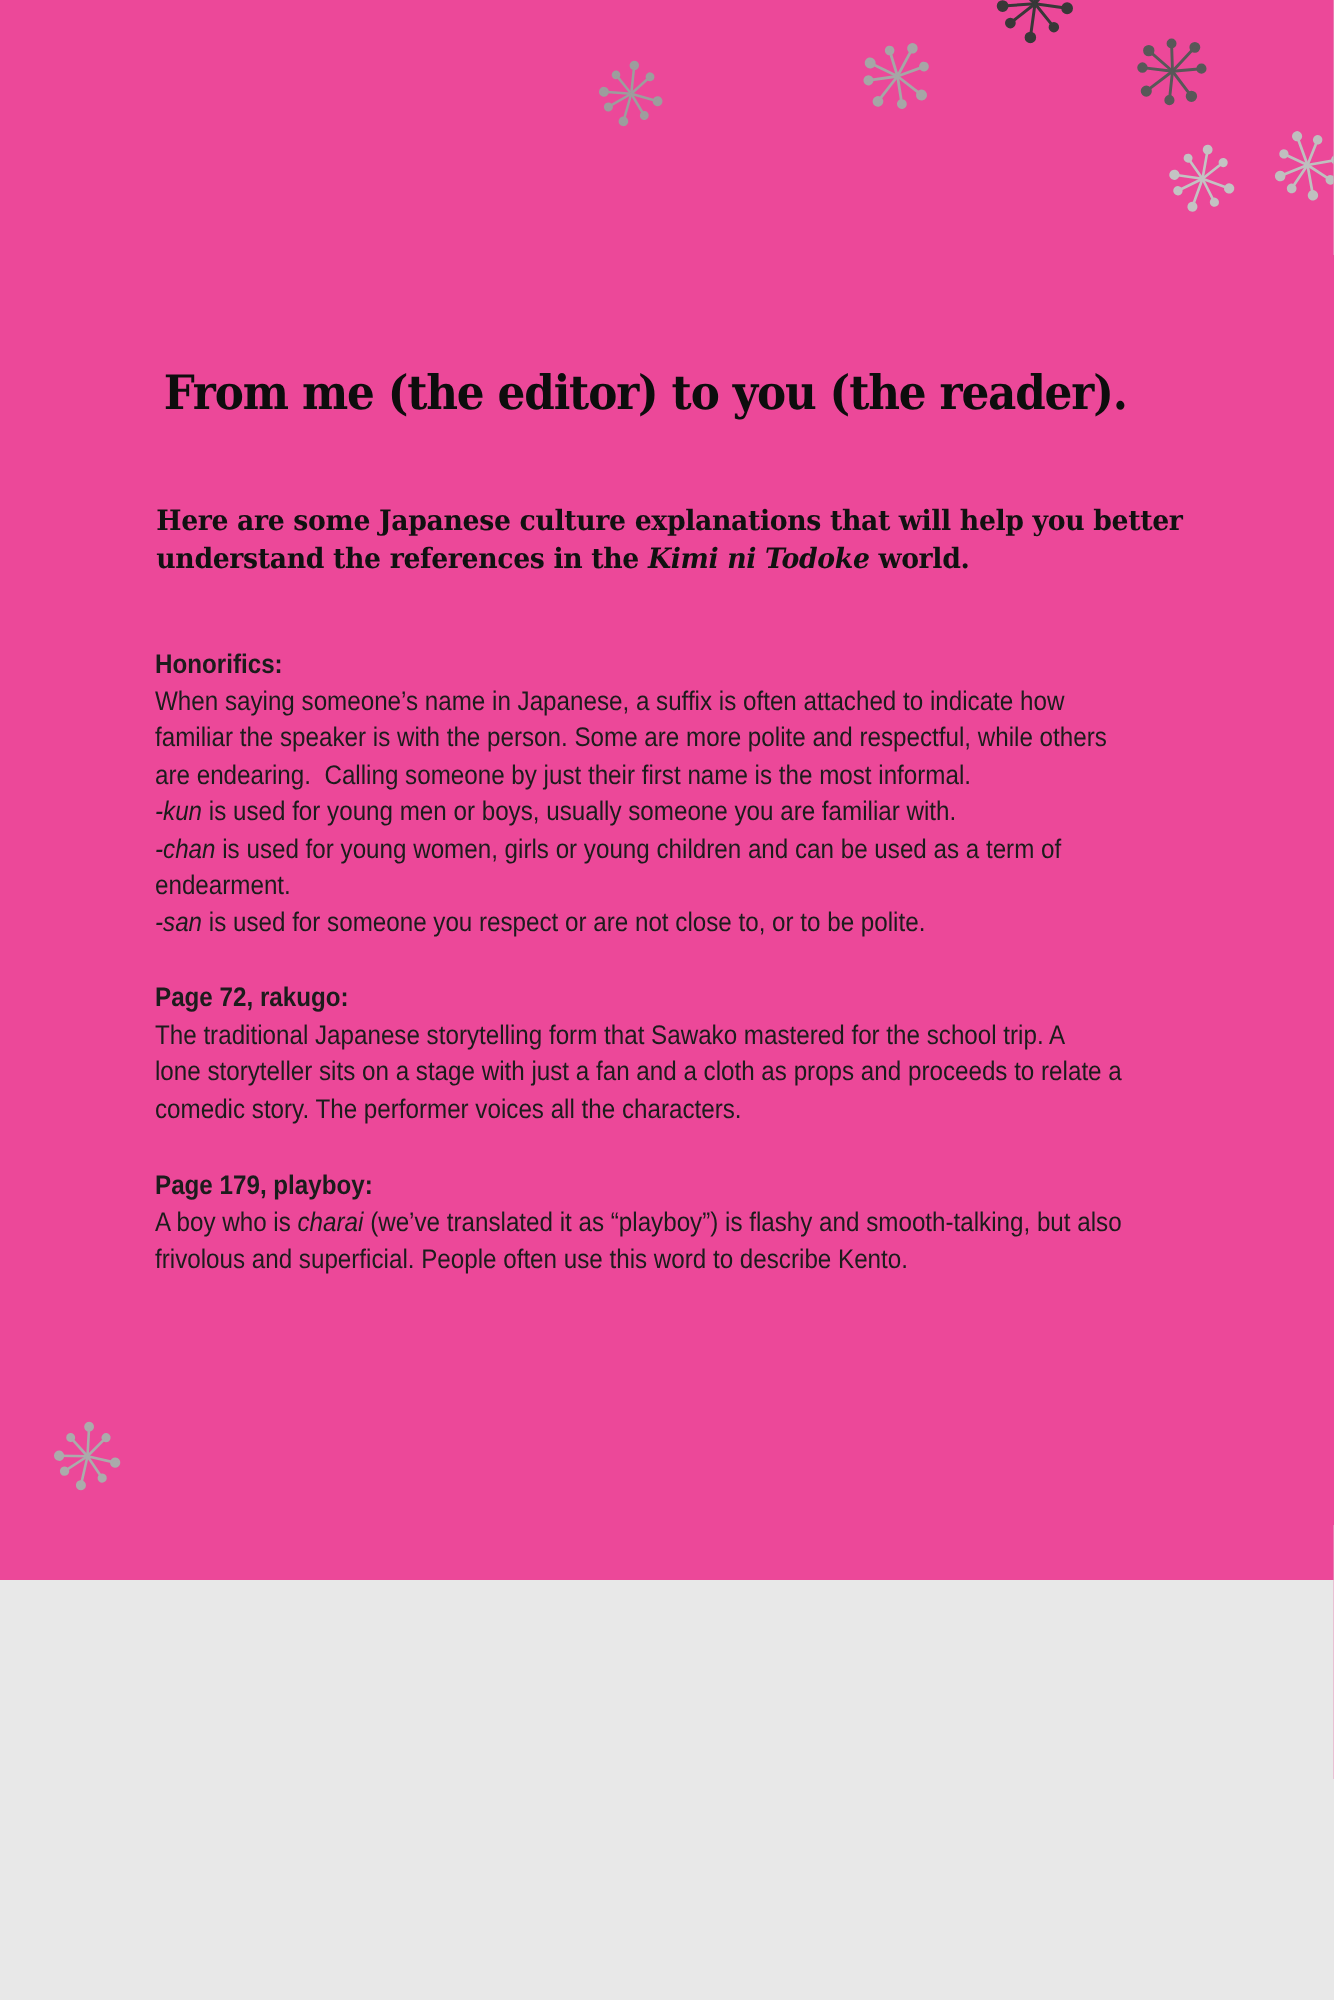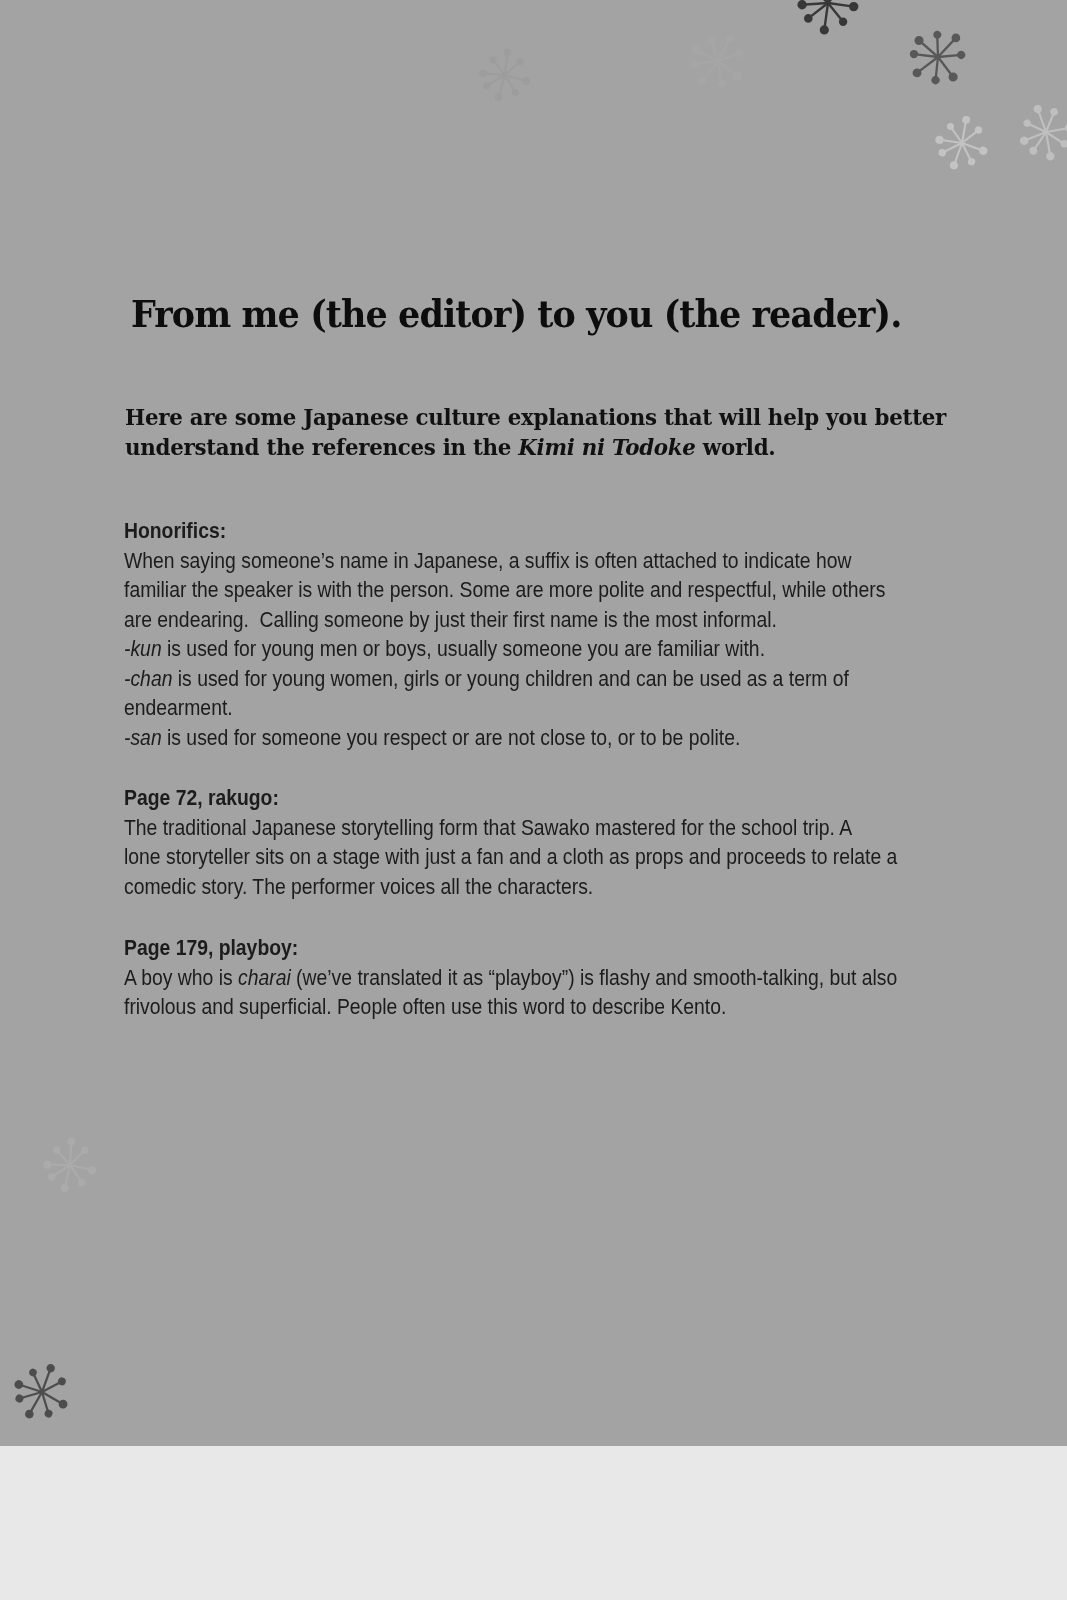--- a/index.html
+++ b/index.html
@@ -1,22 +1,22 @@
 <!DOCTYPE html>
 <html><head>
 <meta charset="utf-8">
 <style>
   html, body { margin: 0; padding: 0; }
   body { background: #e8e8e8; }
   #page {
     position: relative;
     width: 1067px;
-    height: 1446px;
+    height: 1264px;
     margin: 0 auto;
-    background: #a3a3a3;
+    background: #ec4899;
     overflow: hidden;
     color: #161616;
   }
 
   
   .abs { position: absolute; transform-origin: left top; }
 
   #page-title {
     left: 131px;
     top: 268px;

